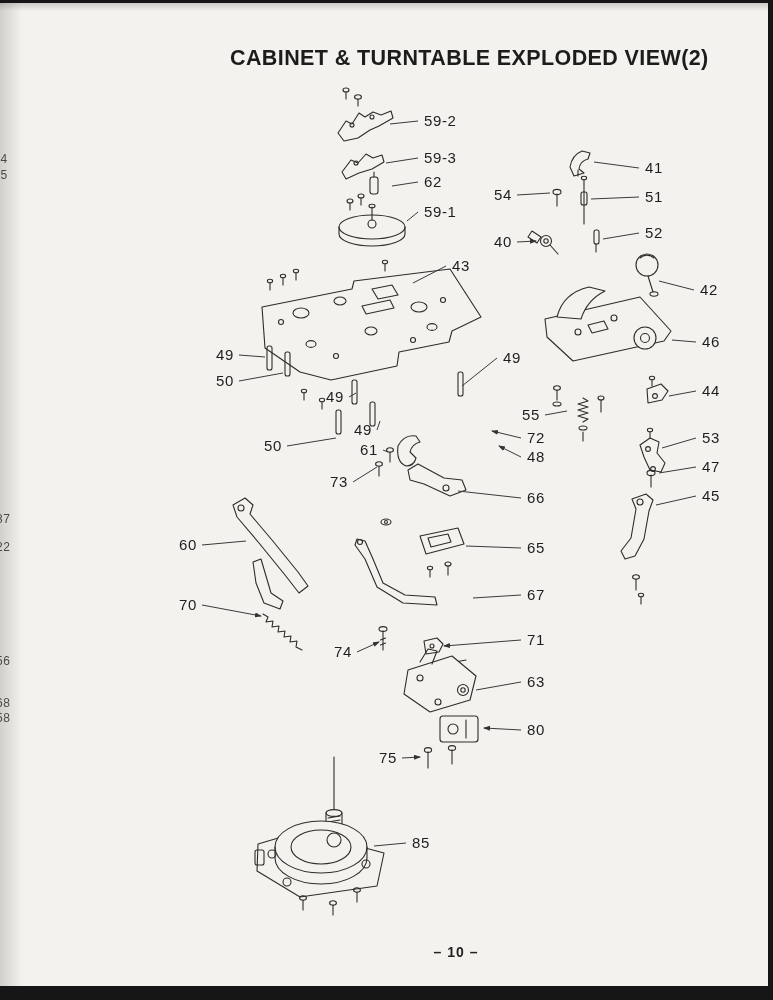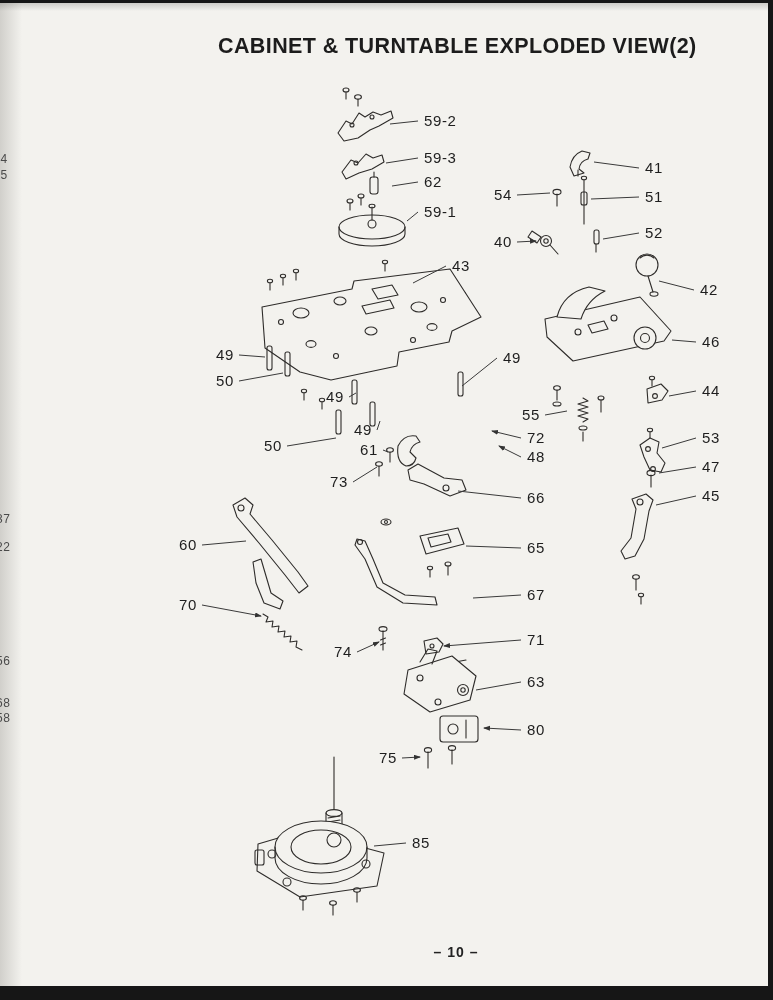--- a/index.html
+++ b/index.html
@@ -16,21 +16,21 @@
     position:absolute;left:0;top:0;bottom:0;width:22px;
     background:linear-gradient(90deg,rgba(120,118,112,0.28),rgba(120,118,112,0));
     pointer-events:none;
   }
   .top-shade{
     position:absolute;left:0;top:0;right:0;height:8px;
     background:linear-gradient(180deg,rgba(90,88,84,0.25),rgba(90,88,84,0));
     pointer-events:none;
   }
   .title{
-    position:absolute;left:214px;top:30px;margin:4px;
+    position:absolute;left:214px;top:30px;margin:16px;
     font-size:21.5px;font-weight:bold;letter-spacing:0.4px;color:#1c1c1c;
     white-space:nowrap;
   }
   .page-number{
     position:absolute;left:456px;top:944px;transform:translateX(-50%);
     font-size:14px;font-weight:bold;color:#222;letter-spacing:1px;white-space:nowrap;text-align:center;
   }
   #diagram{position:absolute;left:0;top:0;}
   .edge-frag{
     position:absolute;left:-4px;

